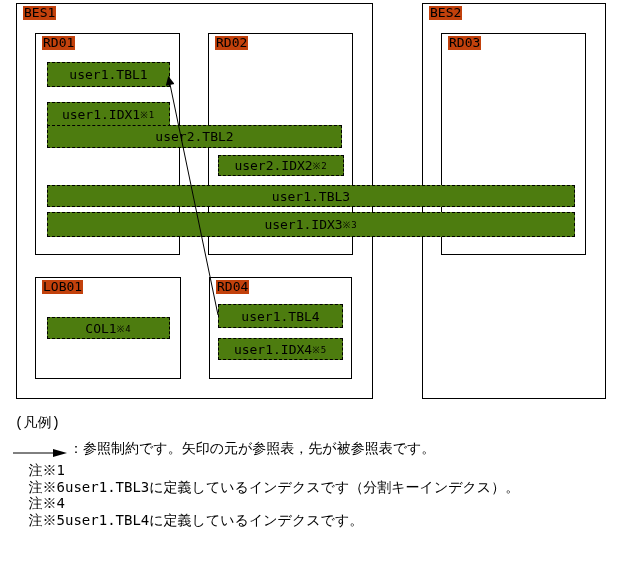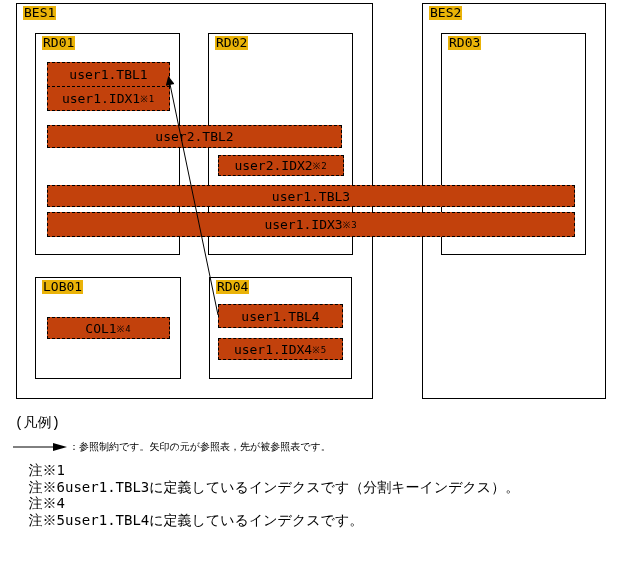--- a/index.html
+++ b/index.html
@@ -6,41 +6,41 @@
   .stage{
     position:relative;width:625px;height:563px;background:#fff;
     font-family:"DejaVu Sans Mono","Liberation Mono",monospace;
     color:#000;overflow:hidden;
   }
   .solid-box{
     position:absolute;border:1px solid #000;background:transparent;z-index:1;
   }
   .container-label{
     position:absolute;left:6px;top:2px;font-size:13px;line-height:14px;
-    background:#eab308;padding:0 1px;white-space:nowrap;
+    background:#c2410c;padding:0 1px;white-space:nowrap;
   }
   .dashed-box{
-    position:absolute;border:1px dashed #000;background:#c2410c;z-index:2;
+    position:absolute;border:1px dashed #000;background:#4d7c0f;z-index:2;
     display:flex;align-items:center;justify-content:center;
     font-size:13px;white-space:nowrap;
   }
   .note-ref{
     font-size:9px;vertical-align:5px;letter-spacing:1px;
   }
   .arrow-overlay{
     position:absolute;left:0;top:0;z-index:3;pointer-events:none;
   }
   .legend-block{
     position:absolute;left:15px;top:415px;font-size:14px;line-height:16px;
     white-space:nowrap;
   }
   .legend-title{display:block;font-family:Liberation Mono, monospace;}
   .legend-row{
-    position:absolute;left:13px;top:440px;display:flex;align-items:center;
-    font-size:10px;white-space:nowrap;
+    position:absolute;left:13px;top:440px;display:flex;align-items:flex-end;
+    font-size:14px;white-space:nowrap;
   }
   .legend-arrow-svg{display:block;margin-right:2px;}
   .notes{
     position:absolute;left:10px;top:462px;font-size:14px;
   }
   .note-row{
     display:flex;height:16.5px;line-height:16.5px;white-space:nowrap;text-align:right;
   }
   .note-label{width:55px;flex:0 0 55px;}
 </style>
@@ -67,21 +67,21 @@
   <div class="solid-box" style="left:35px;top:277px;width:144px;height:100px">
     <span class="container-label">LOB01</span>
   </div>
   <div class="solid-box" style="left:209px;top:277px;width:141px;height:100px">
     <span class="container-label">RD04</span>
   </div>
 
   <div class="dashed-box" style="left:47px;top:62px;width:121px;height:23px">
     <span>user1.TBL1</span>
   </div>
-  <div class="dashed-box" style="left:47px;top:86px;width:121px;height:23px">
+  <div class="dashed-box" style="left:47px;top:102px;width:121px;height:23px">
     <span>user1.IDX1</span>
       <sup class="note-ref">※1</sup>
   </div>
   <div class="dashed-box" style="left:47px;top:125px;width:293px;height:21px">
     <span>user2.TBL2</span>
   </div>
   <div class="dashed-box" style="left:218px;top:155px;width:124px;height:19px">
     <span>user2.IDX2</span>
       <sup class="note-ref">※2</sup>
   </div>

